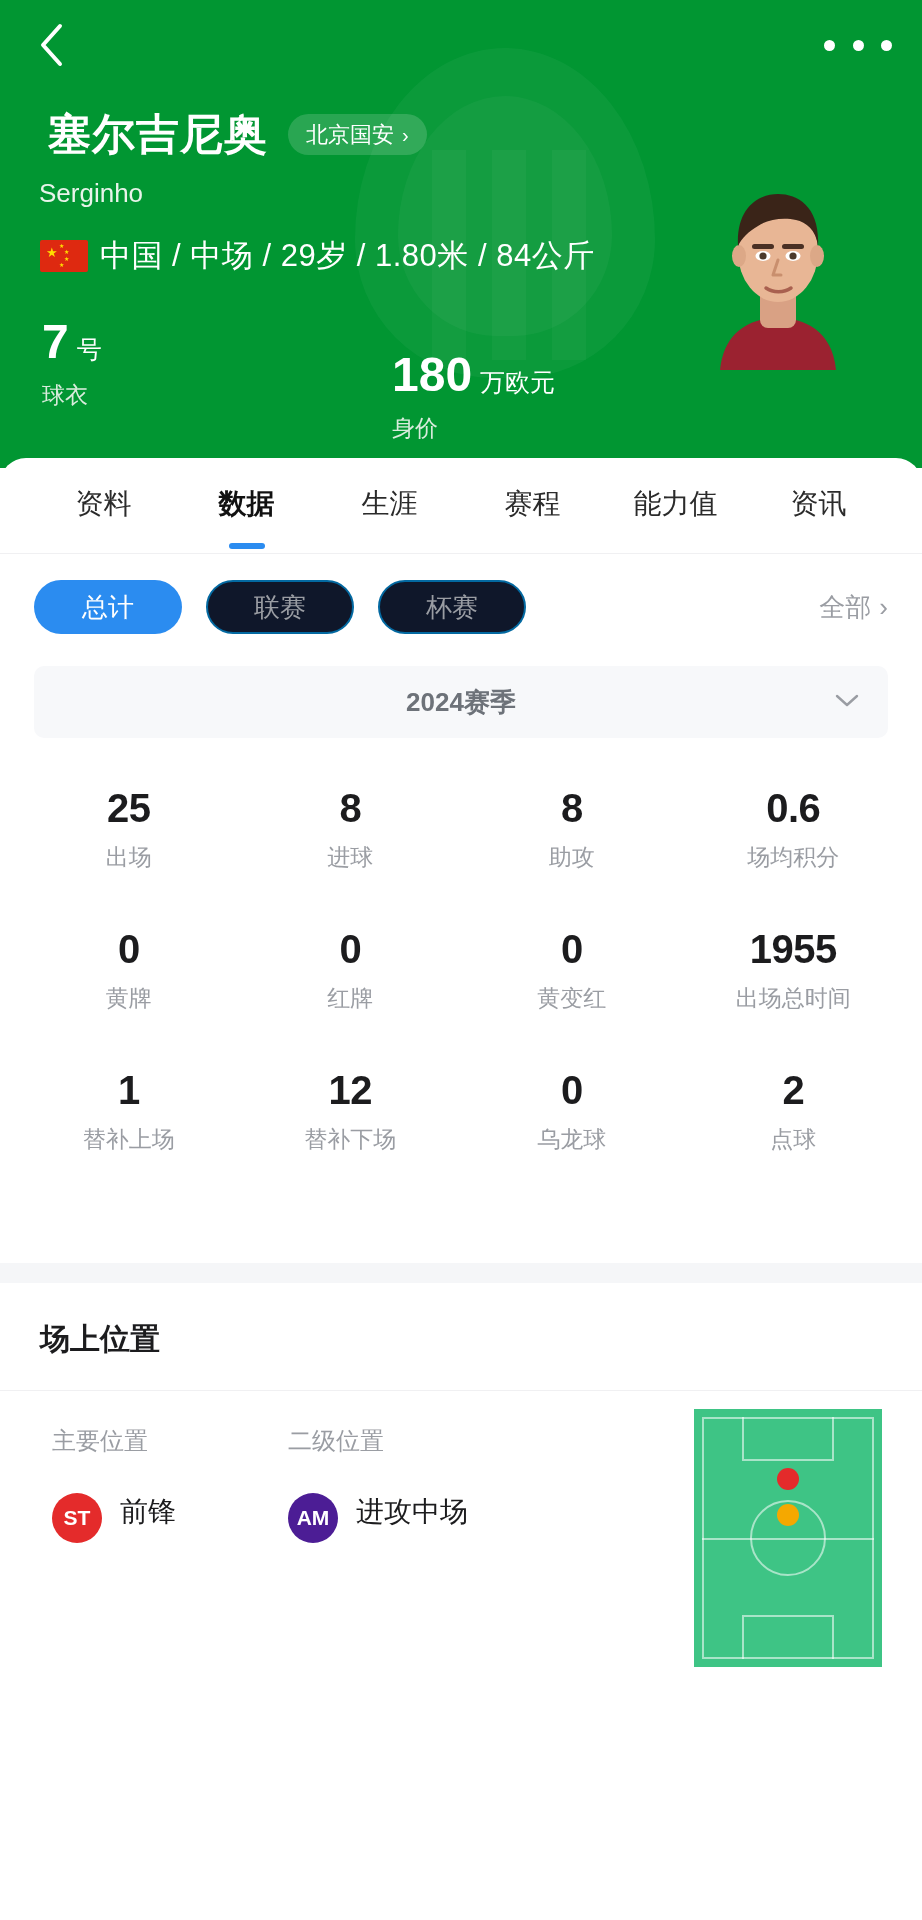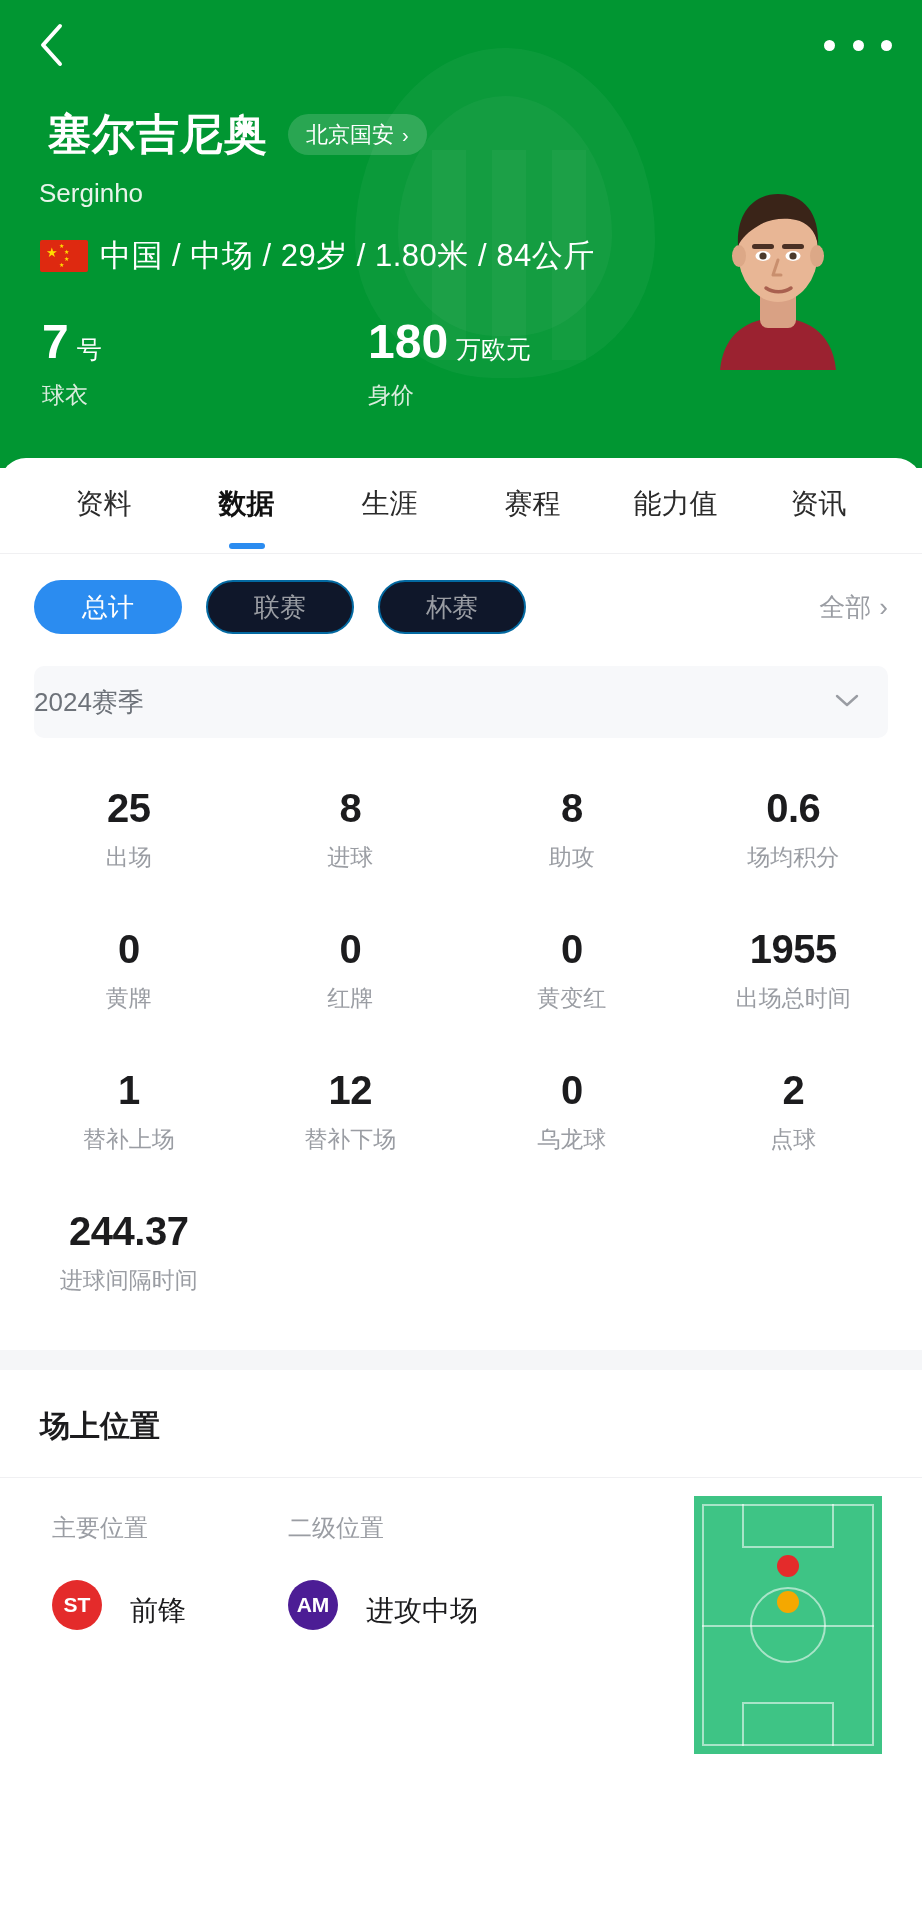--- a/index.html
+++ b/index.html
@@ -98,21 +98,21 @@
     position: absolute; color: #FFDE00; font-size: 6px; line-height: 1;
   }
   .flag .s1 { left: 19px; top: 3px; }
   .flag .s2 { left: 24px; top: 9px; }
   .flag .s3 { left: 24px; top: 16px; }
   .flag .s4 { left: 19px; top: 22px; }
   .meta-text { font-size: 31px; color: #ffffff; letter-spacing: 0.5px; }
 
   .kpi { position: absolute; top: 318px; }
   .kpi-shirt { left: 42px; }
-  .kpi-value { left: 368px; }
+  .kpi-value { left: 392px; margin-top: 33px; }
   .kpi-line { display: flex; align-items: baseline; gap: 8px; }
   .kpi-num { font-size: 48px; font-weight: 700; color: #ffffff; line-height: 1; }
   .kpi-unit { font-size: 25px; color: #ffffff; }
   .kpi-label { margin-top: 14px; font-size: 23px; color: #d9ecdd; }
 
   .player-photo {
     position: absolute; right: 68px; top: 178px;
     width: 152px; height: 192px;
     overflow: hidden;
   }
@@ -164,22 +164,22 @@
     margin-left: auto;
     display: inline-flex; align-items: center; gap: 8px;
     font-size: 26px; color: #9a9da3; cursor: pointer;
   }
 
   .season-select {
     margin: 6px 34px 0 34px;
     height: 72px;
     background: #f7f8fa;
     border-radius: 10px;
-    display: flex; align-items: center; justify-content: flex-start;
-    position: relative; cursor: pointer;
+    display: flex; align-items: center; justify-content: center;
+    position: relative; cursor: pointer; font-weight: bold;
   }
   .season-select .label { font-size: 26px; color: #6d7279; }
   .season-select .chev {
     position: absolute; right: 28px; top: 50%;
     transform: translateY(-50%);
   }
 
   .stats-grid {
     margin: 34px 0 0 0;
     display: grid;
@@ -204,21 +204,21 @@
 
   .position-area {
     position: relative;
     padding: 34px 40px 0 40px;
     height: 300px;
   }
   .pos-col { position: absolute; top: 34px; }
   .pos-col.primary { left: 52px; }
   .pos-col.secondary { left: 288px; }
   .pos-heading { font-size: 24px; color: #9a9da3; }
-  .pos-item { margin-top: 36px; display: flex; align-items: flex-end; gap: 28px; }
+  .pos-item { margin-top: 36px; display: flex; align-items: flex-start; gap: 18px; }
   .pos-badge {
     width: 50px; height: 50px; border-radius: 50%;
     display: flex; align-items: center; justify-content: center;
     color: #ffffff; font-size: 21px; font-weight: 600;
     flex: none;
   }
   .pos-name { font-size: 28px; color: #1c1c1e; }
 
   .pitch {
     position: absolute; right: 40px; top: 18px;
@@ -450,24 +450,20 @@
       </div>
       <div class="stat">
         <div class="stat-num">0</div>
         <div class="stat-label">乌龙球</div>
       </div>
       <div class="stat">
         <div class="stat-num">2</div>
         <div class="stat-label">点球</div>
       </div>
 
-      <div class="stat">
-        <div class="stat-num">244.37</div>
-        <div class="stat-label">进球间隔时间</div>
-      </div>
       <div class="stat"></div>
       <div class="stat"></div>
       <div class="stat"></div>
     </div>
 
     <div class="divider-band"></div>
 
     <div class="section-title">场上位置</div>
     <div class="section-rule"></div>
 

